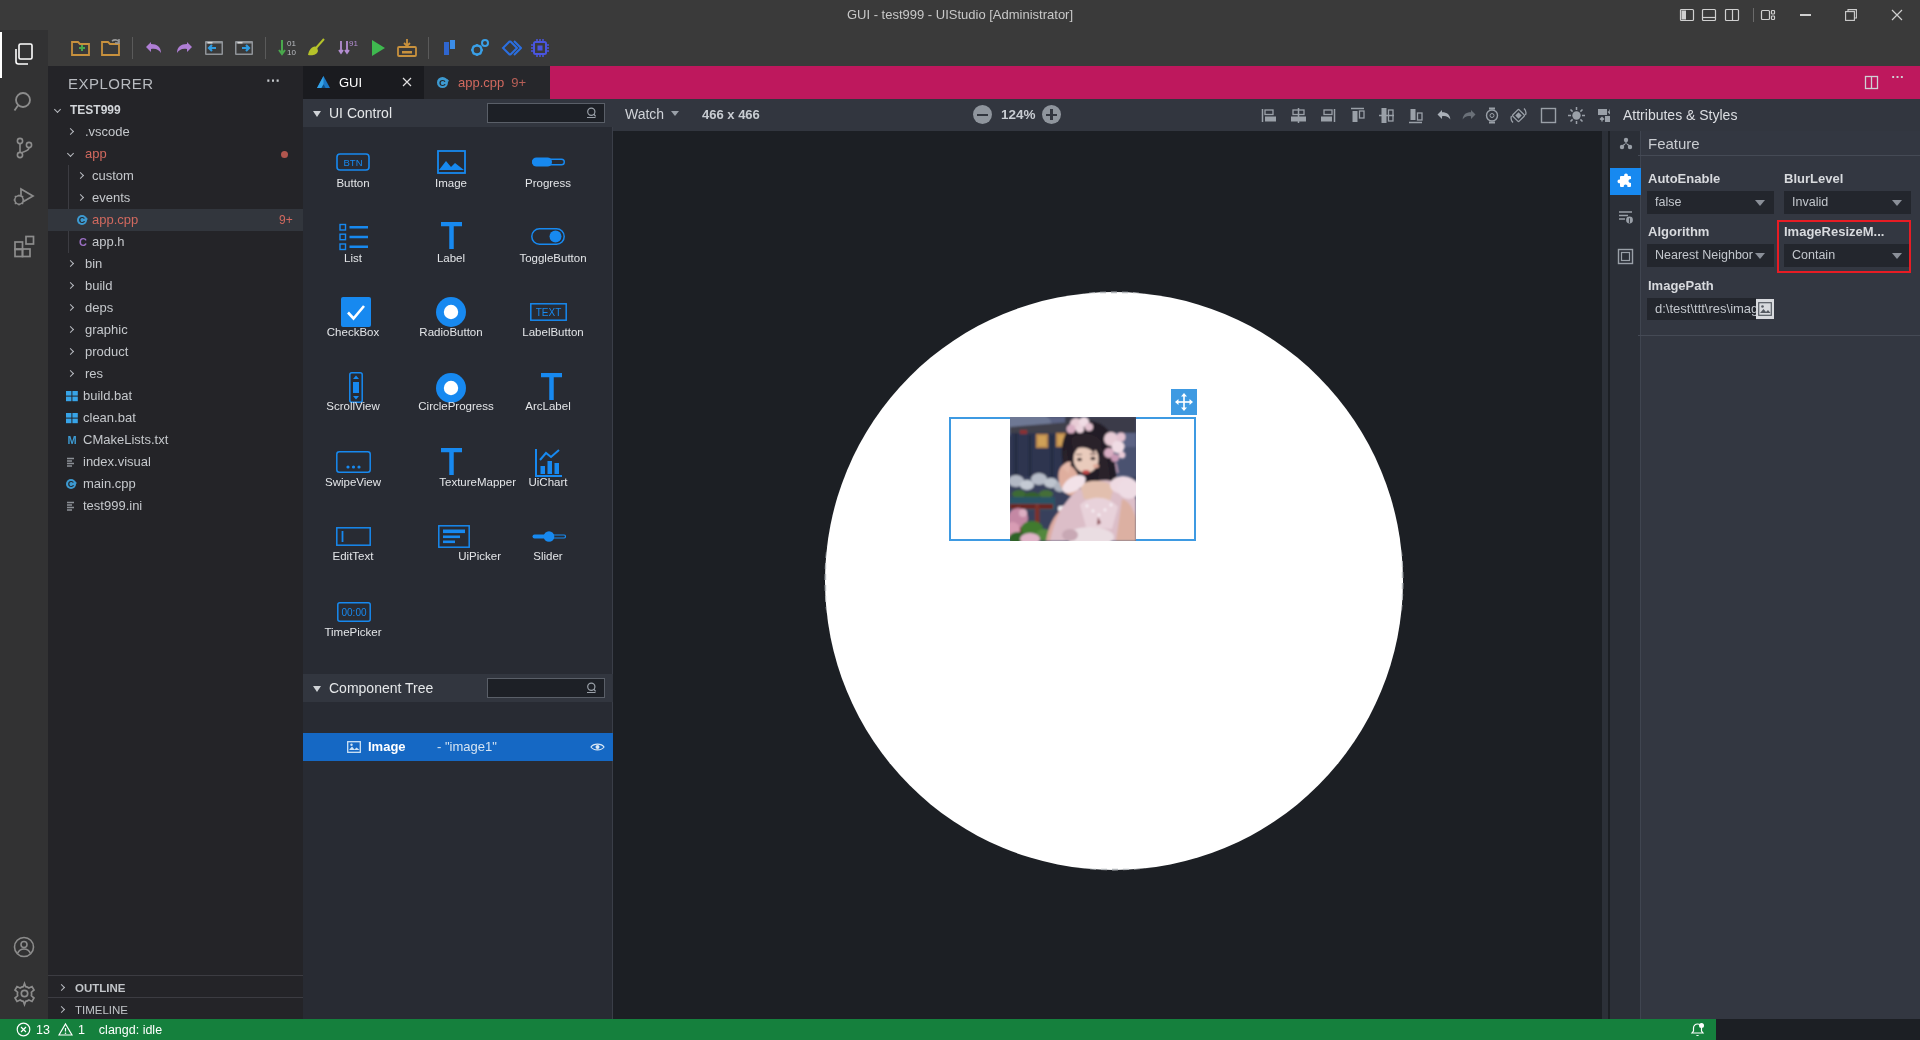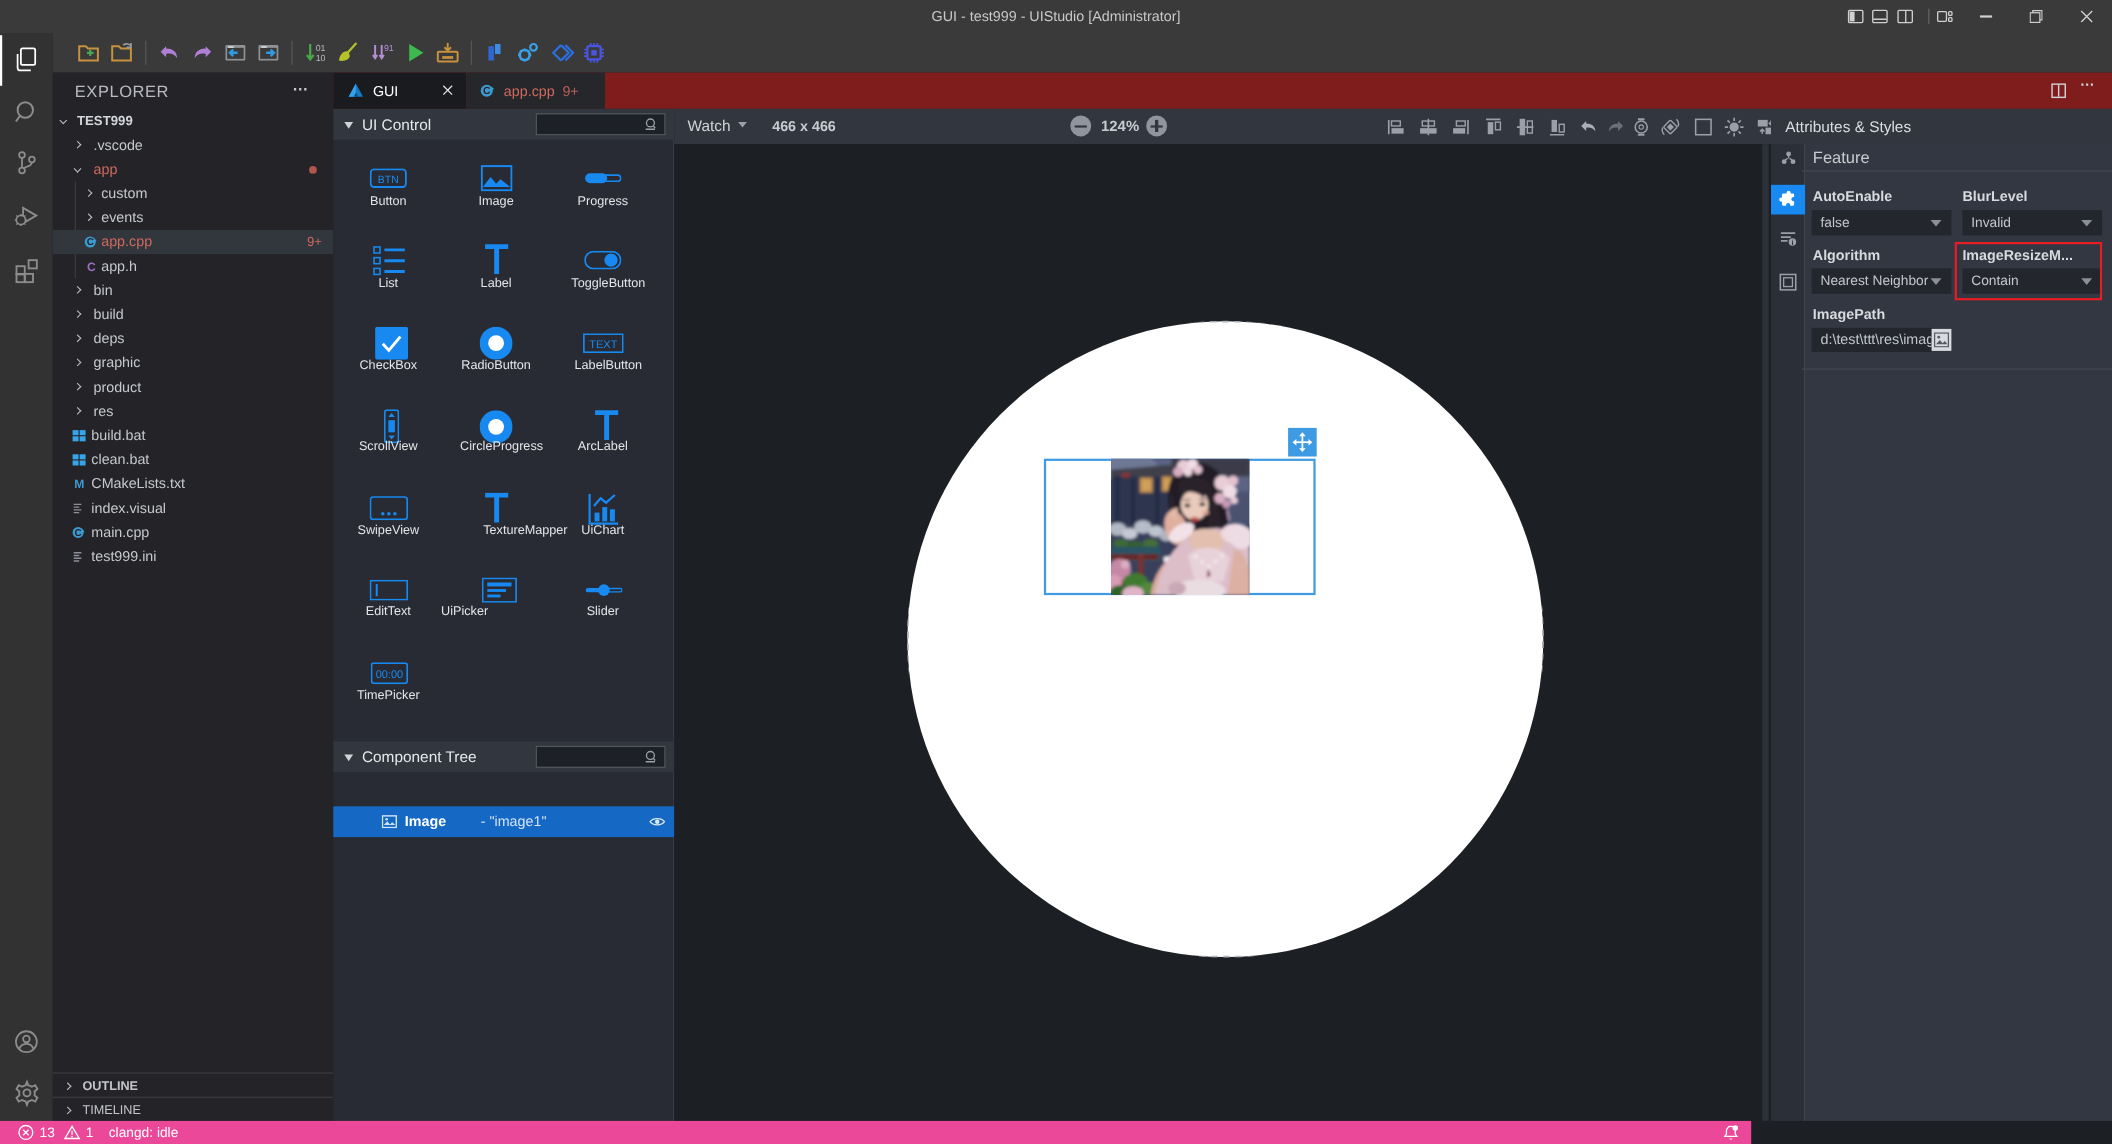--- a/index.html
+++ b/index.html
@@ -26,21 +26,21 @@
 
 #explorer { left:48px; top:66px; width:255px; height:953px; background:#242428; color:#c5c8cc; font-size:13px; }
 #exphead { position:absolute; left:20px; top:9px; font-size:15px; letter-spacing:0.5px; color:#b8bbc0; }
 .trow { position:absolute; left:0; width:255px; height:22px; line-height:22px; white-space:nowrap; }
 .trow .nm { vertical-align:top; }
 .chev { display:inline-block; width:5px; height:5px; border-right:1.4px solid #b8bbc0; border-bottom:1.4px solid #b8bbc0; }
 .chev.r { transform:rotate(-45deg); }
 .chev.d { transform:rotate(45deg); }
 
 
-#tabbar { left:303px; top:66px; width:1617px; height:33px; background:#7f1d1d; }
+#tabbar { left:303px; top:66px; width:1617px; height:33px; background:#be185d; }
 .tab { position:absolute; top:0; height:33px; display:flex; align-items:center; font-size:13px; }
 
 
 .phead { position:absolute; background:#32363f; color:#e6e8ea; }
 #uicpanel { left:303px; top:99px; width:310px; height:575px; background:#282b33; border-right:1px solid #3a3e48; }
 #ctpanel  { left:303px; top:674px; width:310px; height:345px; background:#282b33; border-right:1px solid #3a3e48; }
 .searchbox { position:absolute; background:#1d2026; border:1px solid #5a5f68; height:20px; }
 
 
 #canvasbar { left:613px; top:99px; width:997px; height:32px; background:#32363f; color:#b4b8bf; }
@@ -48,21 +48,21 @@
 
 
 #rightpanel { left:1610px; top:99px; width:310px; height:920px; background:#333741; }
 #rphead { position:absolute; left:0; top:0; width:310px; height:32px; background:#32363f; line-height:32px; font-size:14px; color:#dcdee2; padding-left:13px; }
 #railr { position:absolute; left:0; top:32px; width:31px; height:888px; background:#2b2f37; border-right:1px solid #404550; }
 .flabel { position:absolute; font-size:13px; font-weight:bold; color:#d8dade; }
 .dropdown { position:absolute; width:127px; height:23px; background:#23262d; color:#c3c7cd; font-size:12.5px; line-height:23px; padding-left:8px; white-space:nowrap; }
 .dropdown:after { content:""; position:absolute; right:9px; top:9px; border-left:5px solid transparent; border-right:5px solid transparent; border-top:6px solid #8a8f98; }
 
 
-#statusbar { left:0; top:1019px; width:1592px; height:21px; background:#ec4899; color:#fff; font-size:12.5px; display:flex; align-items:center; }
+#statusbar { left:0; top:1019px; width:1716px; height:21px; background:#15803d; color:#fff; font-size:12.5px; display:flex; align-items:center; }
 </style>
 </head>
 <body>
 <div id="stage">
 
   <div class="abs" id="titlebar">
     <div id="wintitle">GUI - test999 - UIStudio [Administrator]</div>
     <div id="wctrl">
       <svg width="16" height="16" viewBox="0 0 16 16" style="margin-right:6px">
           <rect x="1.5" y="2.5" width="13" height="11" rx="1" fill="none" stroke="#d0d0d0" stroke-width="1.2"></rect>
@@ -514,21 +514,21 @@
           <rect x="0.8" y="0.8" width="33.4" height="17.4" fill="none" stroke="#1789f0" stroke-width="1.5"></rect>
           <path d="M6.5 4v11" stroke="#1789f0" stroke-width="1.8"></path>
         </svg>
       <div class="abs" style="left:0px;top:451px;width:100px;text-align:center">EditText</div>
       <svg class="abs" style="left:135px;top:426px" width="32" height="23" viewBox="0 0 32 23">
           <rect x="0.8" y="0.8" width="30.4" height="21.4" fill="none" stroke="#1789f0" stroke-width="1.5"></rect>
           <rect x="5" y="4.5" width="22" height="3.6" fill="#1789f0"></rect>
           <rect x="5" y="10.5" width="17" height="2.6" fill="#1789f0"></rect>
           <rect x="5" y="15.5" width="12" height="2.6" fill="#1789f0"></rect>
         </svg>
-      <div class="abs" style="left:98px;top:451px;width:100px;text-align:left">UiPicker</div>
+      <div class="abs" style="left:98px;top:451px;width:100px;text-align:right">UiPicker</div>
       <svg class="abs" style="left:229px;top:431px" width="34" height="13" viewBox="0 0 34 13">
           <rect x="0.5" y="4.5" width="16" height="4" rx="2" fill="#1789f0"></rect>
           <rect x="16" y="5" width="17.5" height="3" rx="1.5" fill="none" stroke="#1789f0" stroke-width="1.2"></rect>
           <circle cx="17" cy="6.5" r="5.3" fill="#1789f0"></circle>
         </svg>
       <div class="abs" style="left:195px;top:451px;width:100px;text-align:center">Slider</div>
 
       <svg class="abs" style="left:34px;top:503px" width="34" height="20" viewBox="0 0 34 20">
           <rect x="0.8" y="0.8" width="32.4" height="18.4" rx="2" fill="none" stroke="#1789f0" stroke-width="1.5"></rect>
           <text x="17" y="14" font-size="10" fill="#1789f0" text-anchor="middle" font-family="Liberation Sans">00:00</text>

